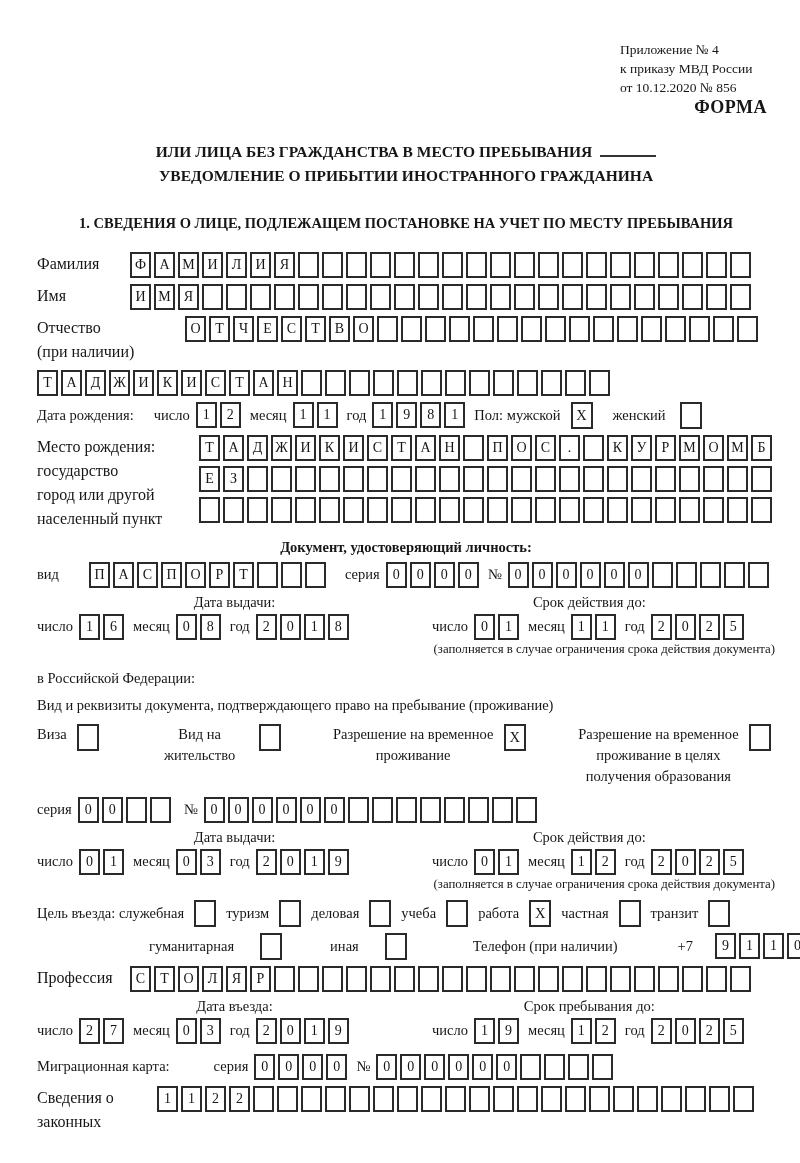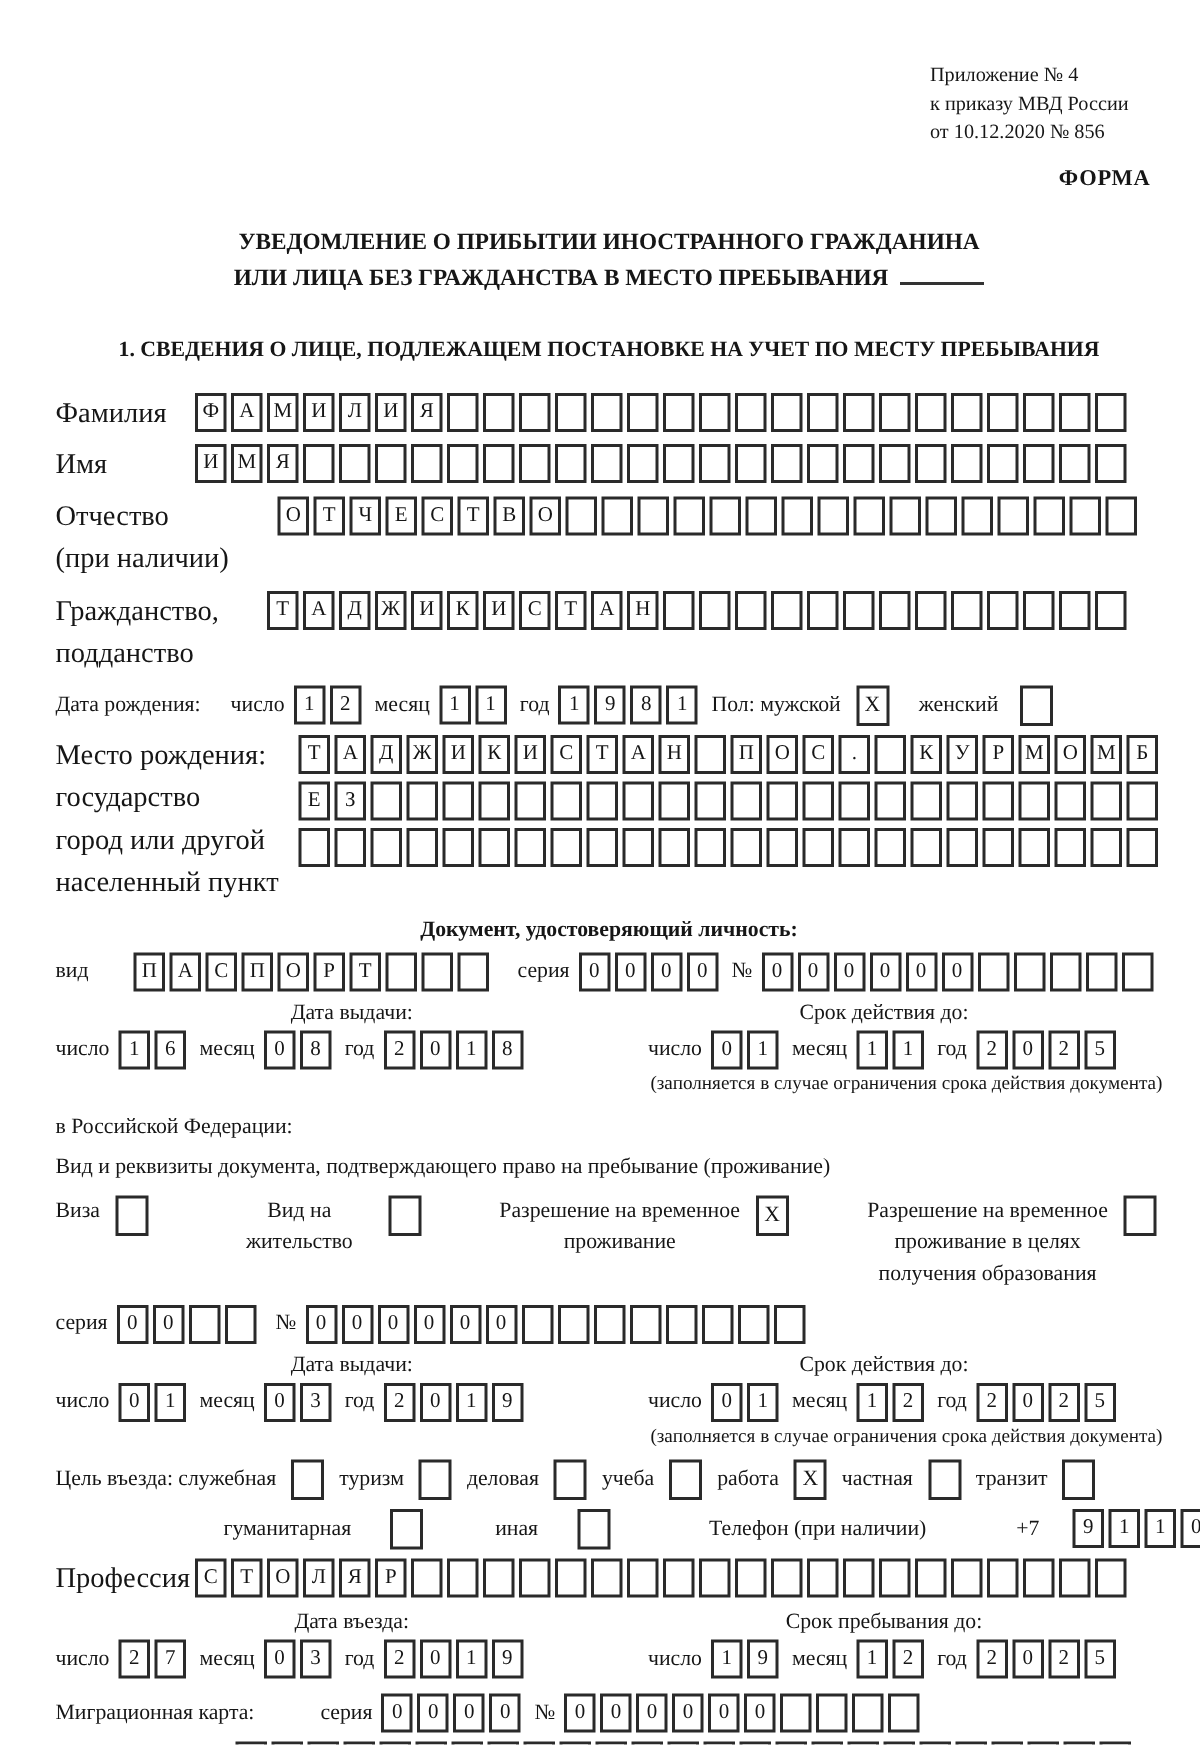--- a/index.html
+++ b/index.html
@@ -3,31 +3,31 @@
 <meta charset="utf-8">
 <style>
   html,body{margin:0;padding:0;background:#fff;}
   body{width:800px;height:1163px;overflow:hidden;color:#161616;
        font-family:"Liberation Serif","DejaVu Serif",serif;}
   .page{padding:40px 25px 0 37px;box-sizing:border-box;width:800px;height:1163px;}
 
   
   .hdr{margin-left:583px;width:180px;font-size:13.5px;line-height:1.42;}
   .hdr .sub{font-size:12.5px;margin-top:4px;line-height:1.4;}
-  .forma{font-size:15px;font-weight:bold;text-align:right;padding-right:8px;margin-top:14px;letter-spacing:.5px;}
+  .forma{font-size:18px;font-weight:bold;text-align:right;padding-right:8px;letter-spacing:.5px;}
 
   
   .title{font-weight:bold;font-size:15.5px;text-align:center;margin-top:22px;line-height:1.55;}
   .blank{display:inline-block;width:56px;border-bottom:2px solid #333;height:12px;margin-left:8px;}
   .sec{font-weight:bold;font-size:14.5px;text-align:center;margin-top:26px;margin-bottom:20px;}
 
   
   .row{display:flex;align-items:flex-start;margin-bottom:6px;}
   .irow{display:flex;align-items:center;margin-bottom:6px;white-space:nowrap;}
-  .lblcol{font-size:19px;line-height:1.5;flex:none;}
+  .lblcol{font-size:16px;line-height:1.5;flex:none;}
   .lbl{font-size:14.5px;margin:0 6px;}
   .lbl:first-child{margin-left:0;}
   .cells{display:flex;flex:none;}
   .rowscol{display:flex;flex-direction:column;gap:5px;}
   .cell{box-sizing:border-box;flex:none;width:21px;height:26px;border:2px solid #2a2a2a;
         margin-right:3px;display:flex;align-items:center;justify-content:center;
         font-size:14px;background:#fff;}
   .chk{box-sizing:border-box;flex:none;width:22px;height:27px;border:2px solid #2a2a2a;
        display:flex;align-items:center;justify-content:center;font-size:14.5px;background:#fff;margin:0 4px;}
   .gap{flex:none;display:inline-block;}
@@ -58,22 +58,22 @@
     <div id="hdr-lines">
         <div>Приложение № 4</div>
         <div>к приказу МВД России</div>
         <div>от 10.12.2020 № 856</div>
       </div>
   </div>
 
   <div class="forma">ФОРМА</div>
 
   <div class="title">
+    <div><span>ИЛИ ЛИЦА БЕЗ ГРАЖДАНСТВА В МЕСТО ПРЕБЫВАНИЯ</span><span class="blank"></span></div>
     <div>УВЕДОМЛЕНИЕ О ПРИБЫТИИ ИНОСТРАННОГО ГРАЖДАНИНА</div>
-    <div><span>ИЛИ ЛИЦА БЕЗ ГРАЖДАНСТВА В МЕСТО ПРЕБЫВАНИЯ</span><span class="blank"></span></div>
   </div>
 
   <div class="sec">1. СВЕДЕНИЯ О ЛИЦЕ, ПОДЛЕЖАЩЕМ ПОСТАНОВКЕ НА УЧЕТ ПО МЕСТУ ПРЕБЫВАНИЯ</div>
 
   <div id="form-rows">
       <div class="row">
         <div class="lblcol" style="width: 93px;">
           <div>Фамилия</div>
         </div>
         <div class="rowscol">
@@ -170,24 +170,20 @@
             <div class="cell"></div>
             <div class="cell"></div>
             <div class="cell"></div>
             <div class="cell"></div>
             <div class="cell"></div>
             <div class="cell"></div>
           </div>
         </div>
       </div>
       <div class="row">
-        <div class="lblcol" style="width: 141px;">
-          <div>Гражданство,</div>
-          <div>подданство</div>
-        </div>
         <div class="rowscol">
           <div class="cells">
             <div class="cell">Т</div>
             <div class="cell">А</div>
             <div class="cell">Д</div>
             <div class="cell">Ж</div>
             <div class="cell">И</div>
             <div class="cell">К</div>
             <div class="cell">И</div>
             <div class="cell">С</div>

